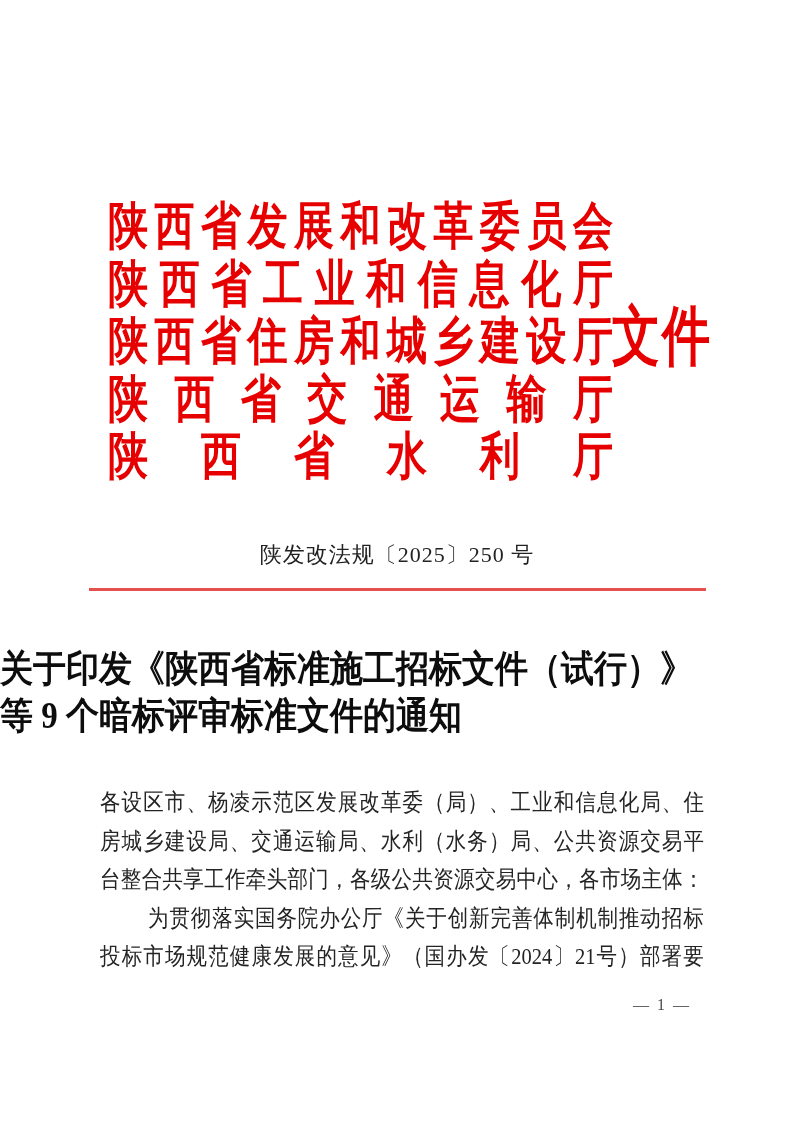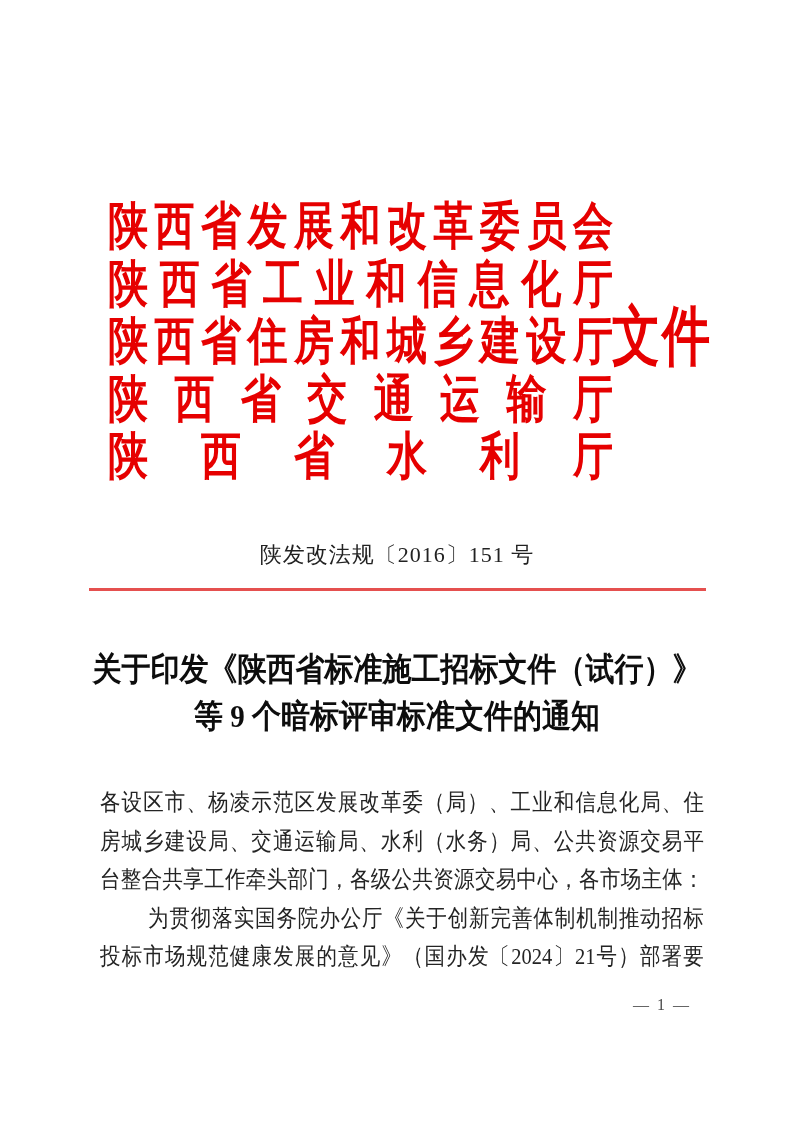--- a/index.html
+++ b/index.html
@@ -78,24 +78,23 @@
     height: 3px;
     background: var(--rule);
   }
 
   
   .title {
     position: absolute;
     left: 0;
     top: 651px;
     width: 100%;
-    text-align: center;
     font-weight: bold;
     color: #0d0d0d;
-    font-size: 29px;
+    font-size: 33px;
   }
   .title-line {
     height: 33px;
     line-height: 33px;
     margin-bottom: 14px;
     transform: scaleY(1.12);
     transform-origin: 50% 0;
     white-space: nowrap;
   }
 
@@ -193,21 +192,21 @@
         <span>利</span>
         <span>厅</span>
       </div>
   </div>
 
   <div class="doc-marker char-justify">
       <span>文</span>
       <span>件</span>
     </div>
 
-  <div class="doc-number">陕发改法规〔2016〕151 号</div>
+  <div class="doc-number">陕发改法规〔2025〕250 号</div>
 
   <div class="red-rule"></div>
 
   <div class="title">
     <div class="title-line">关于印发《陕西省标准施工招标文件（试行）》</div>
     <div class="title-line">等 9 个暗标评审标准文件的通知</div>
   </div>
 
   <div class="body-text">
     <div class="body-line char-justify">

